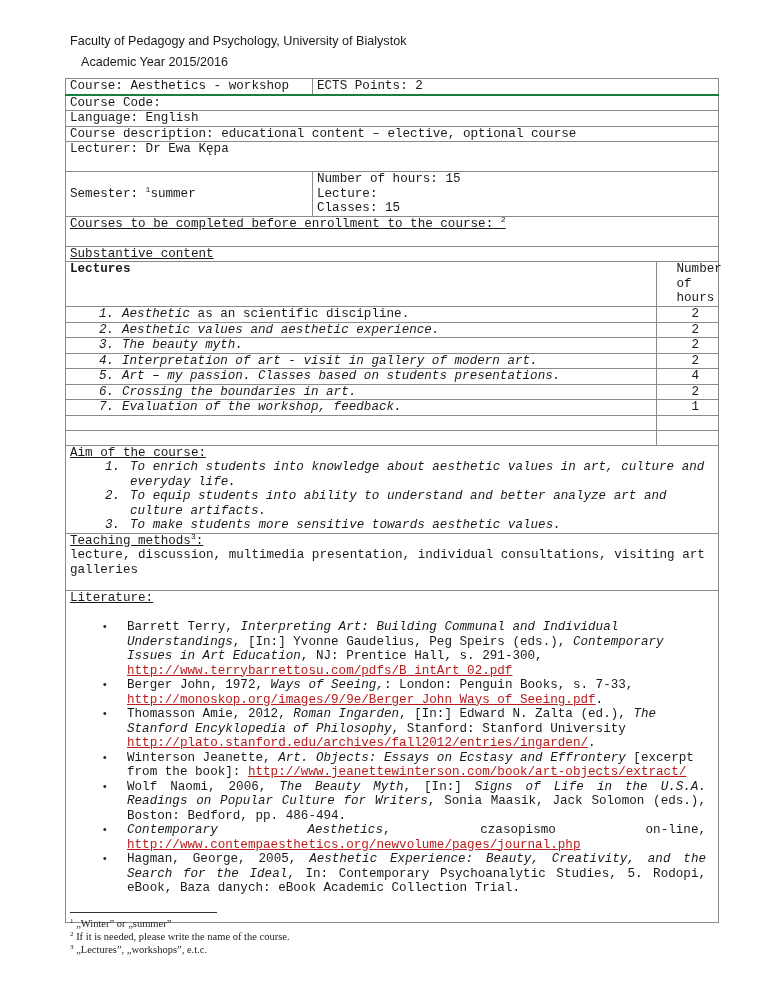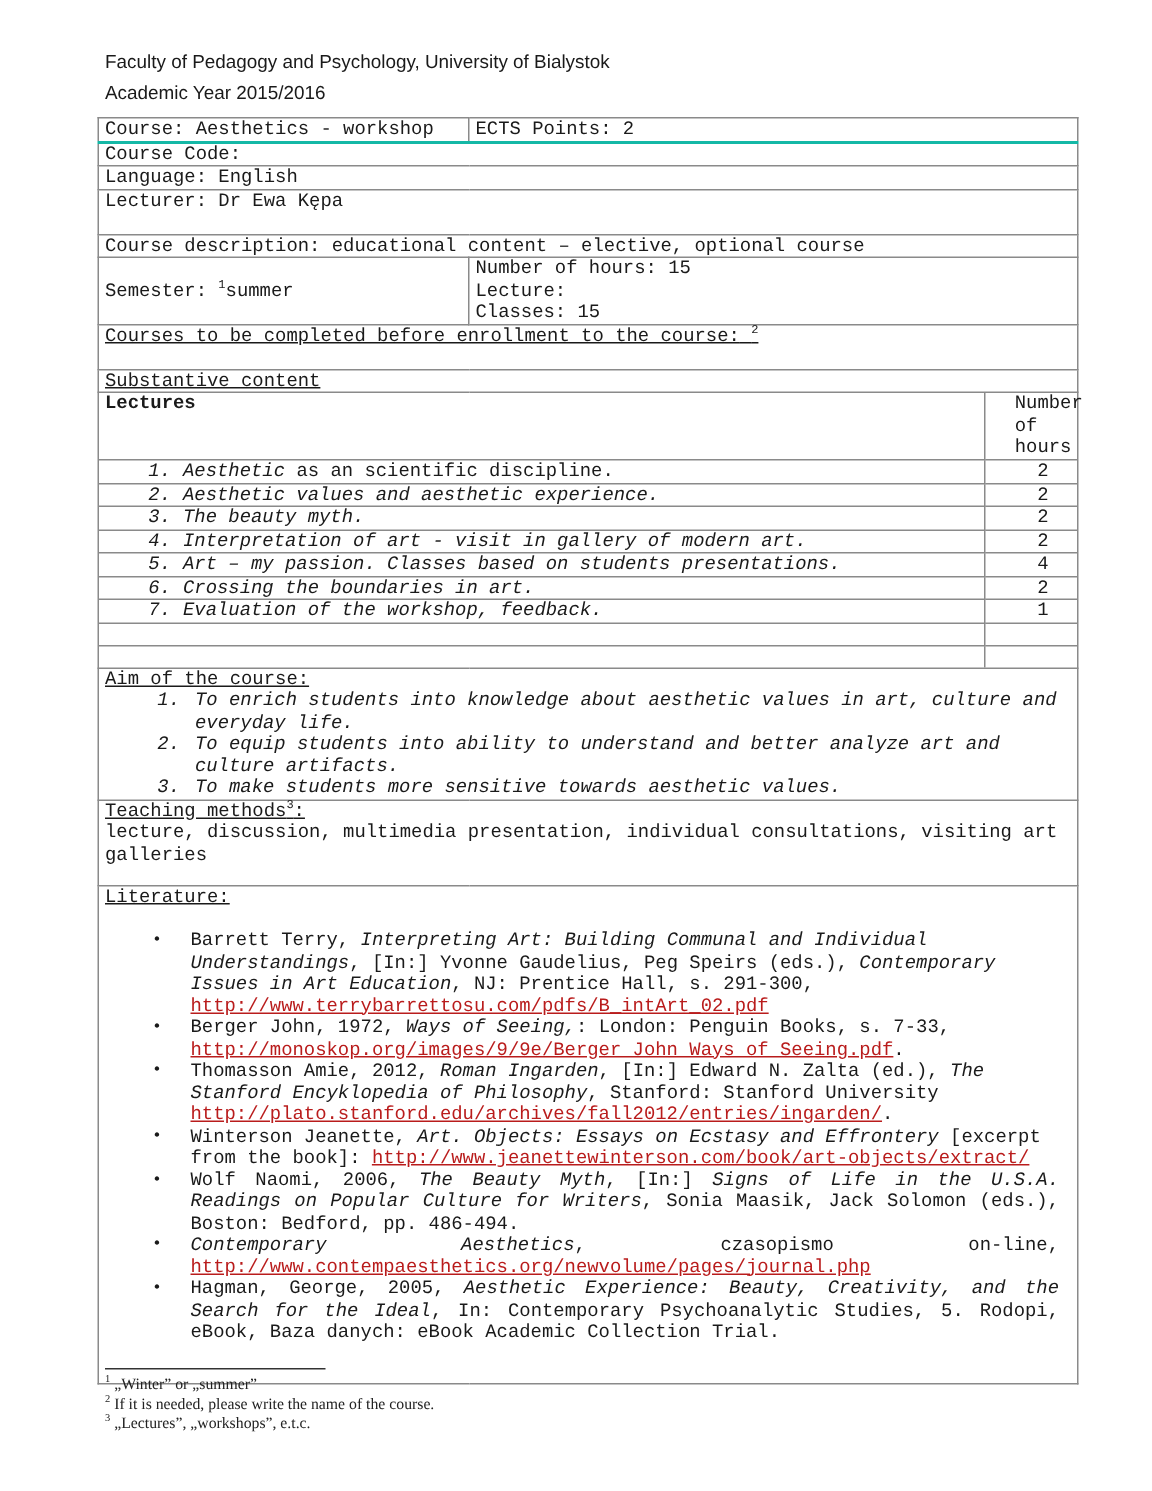--- a/index.html
+++ b/index.html
@@ -2,21 +2,21 @@
 <html><head>
 <meta charset="utf-8">
 <style>
   html, body { margin: 0; padding: 0; background: #ffffff; }
   body {
     width: 768px; height: 994px; position: relative; overflow: hidden;
     font-family: "Liberation Sans", sans-serif; font-size: 12.6px; color: #1a1a1a;
   }
   .hdr { position: absolute; left: 70px; font-size: 12.6px; }
   #hdr1 { top: 34px; }
-  #hdr2 { top: 55px; }
+  #hdr2 { top: 55px; margin-left: 11px; }
 
   table.main {
     position: absolute; left: 65px; top: 78px; width: 653px;
     border-collapse: collapse; table-layout: fixed;
   }
   table.main td {
     border: 1px solid #8a8a8a; padding: 0 4px; vertical-align: top;
     line-height: 14.5px;
     font-family: Liberation Mono, monospace;
   }
@@ -60,30 +60,30 @@
   <colgroup>
       <col style="width:247px">
       <col style="width:406px">
     </colgroup>
   <tbody>
       <tr>
     <td>Course: Aesthetics - workshop</td>
     <td>ECTS Points:  2</td>
   </tr>
   <tr>
-        <td colspan="2" style="border-top:2px solid #14b8a6">Course Code:</td>
+        <td colspan="2" style="border-top:2px solid #15803d">Course Code:</td>
       </tr>
   <tr>
         <td colspan="2">Language: English</td>
       </tr>
   <tr>
+        <td colspan="2">Course description: educational content – elective, optional course</td>
+      </tr>
+  <tr>
         <td colspan="2" style="height:29px">Lecturer: Dr Ewa Kępa</td>
-      </tr>
-  <tr>
-        <td colspan="2">Course description: educational content – elective, optional course</td>
       </tr>
   <tr>
     <td style="vertical-align:middle"><span>Semester: </span><sup>1</sup><span>summer</span></td>
     <td>
       <div>Number of hours: 15</div>
       <div>Lecture:</div>
       <div>Classes: 15</div>
     </td>
   </tr>
   <tr>

